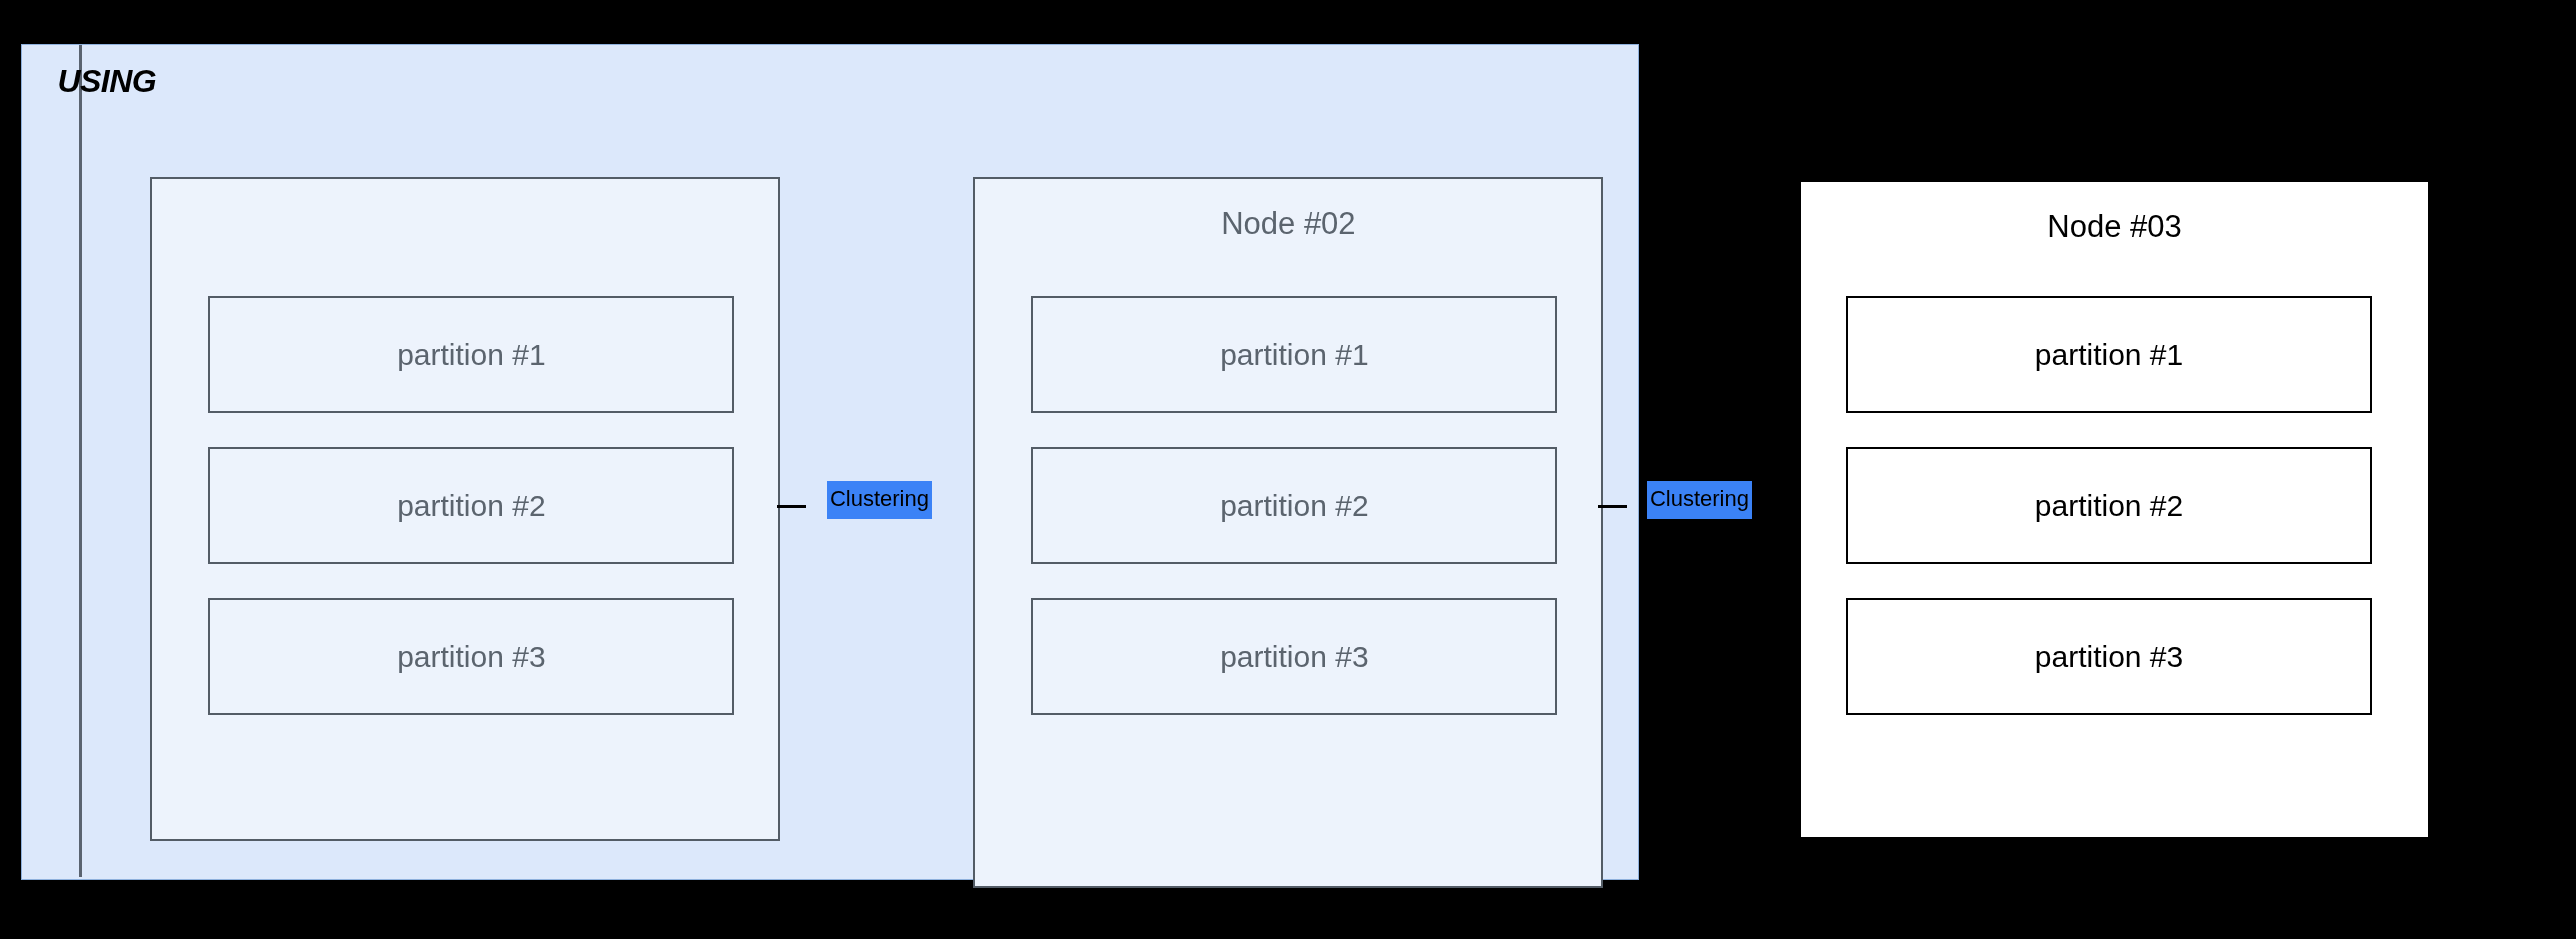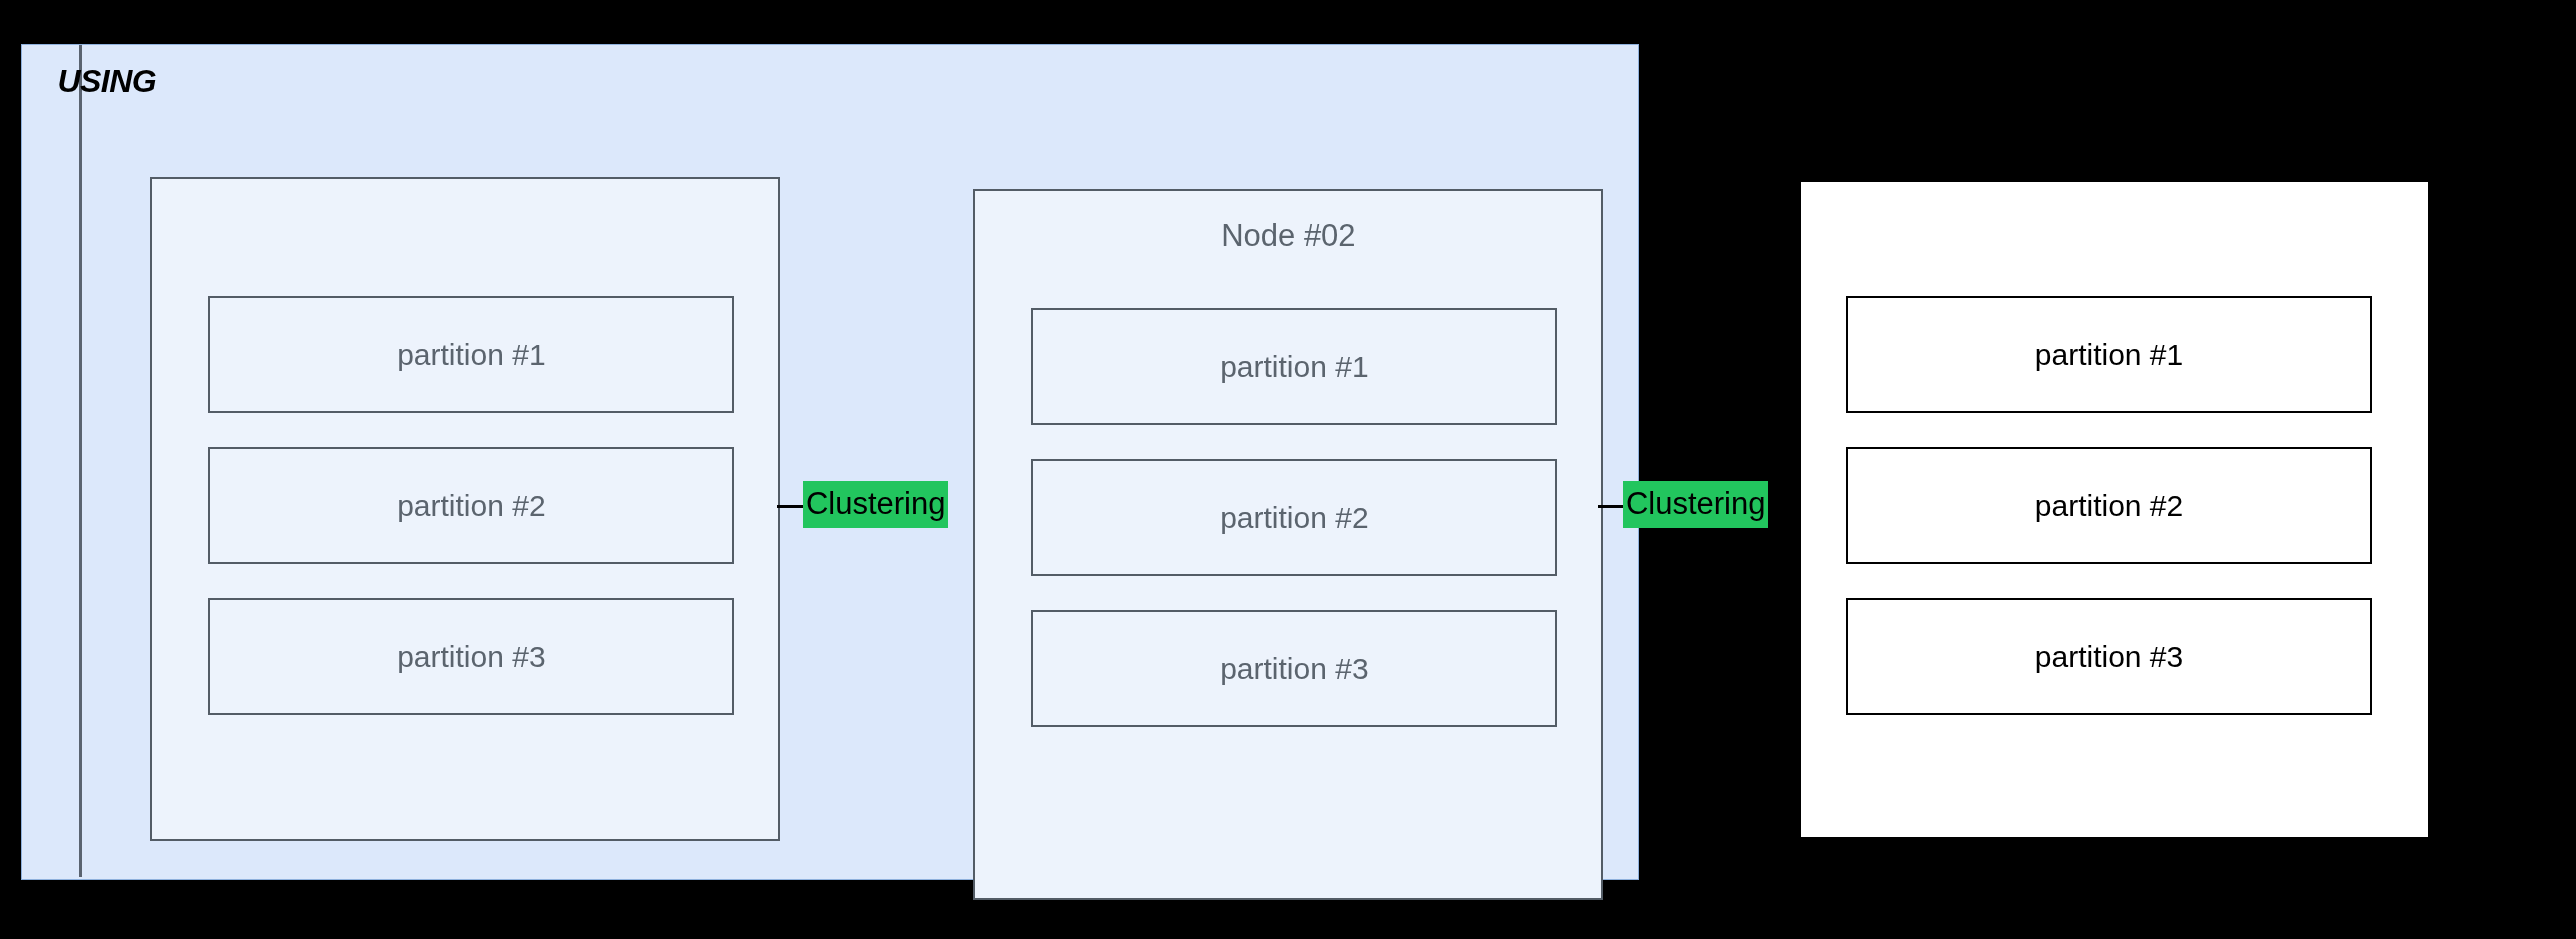--- a/index.html
+++ b/index.html
@@ -104,26 +104,27 @@
   }
 
   
   .conn-line {
     position: absolute;
     height: 2.9px;
     background: #000000;
   }
   .conn-label {
     position: absolute;
-    background: #22c55e;
+    background: #3b82f6;
     color: #000000;
-    font-size: 31px;
+    font-size: 22px;
     line-height: 1;
     padding: 6.8px 2.9px 8.8px 2.9px;
     white-space: nowrap;
+    margin-left: 24px;
   }
 </style>
 </head>
 <body>
 
 <div id="canvas">
 
   <div class="using-group">
 
     <div class="using-divider"></div>
@@ -138,39 +139,40 @@
 
       <div class="part-blue" style="left:56px; top:268px; width:526px; height:117px;">
         <span>partition #2</span>
       </div>
 
       <div class="part-blue" style="left:56px; top:419px; width:526px; height:117px;">
         <span>partition #3</span>
       </div>
     </div>
 
-    <div class="node-blue" style="left:951px; top:144px; width:630px; height:711px;">
+    <div class="node-blue" style="left:951px; top:132px; width:630px; height:711px;">
       <div class="node-title">Node #02</div>
 
       <div class="part-blue" style="left:56px; top:117px; width:526px; height:117px;">
         <span>partition #1</span>
       </div>
 
       <div class="part-blue" style="left:56px; top:268px; width:526px; height:117px;">
         <span>partition #2</span>
       </div>
 
       <div class="part-blue" style="left:56px; top:419px; width:526px; height:117px;">
         <span>partition #3</span>
       </div>
     </div>
 
   </div>
 
   <div class="node-white" style="left:1799px; top:180px; width:631px; height:659px;">
+    <div class="node-title">Node #03</div>
 
     <div class="part-white" style="left:45px; top:114px; width:526px; height:117px;">
       <span>partition #1</span>
     </div>
 
     <div class="part-white" style="left:45px; top:265px; width:526px; height:117px;">
       <span>partition #2</span>
     </div>
 
     <div class="part-white" style="left:45px; top:416px; width:526px; height:117px;">

